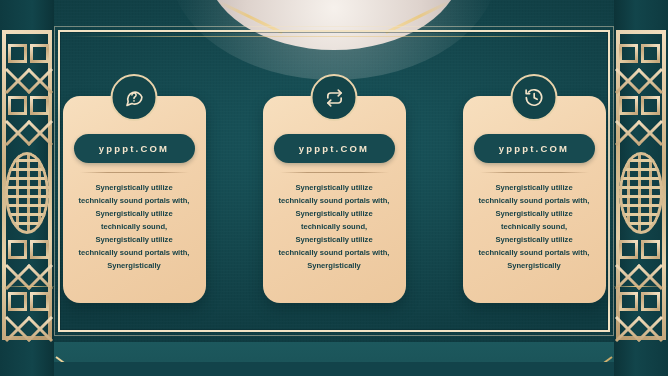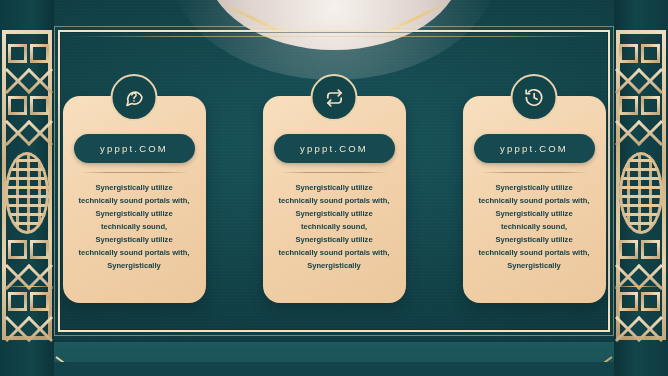--- a/index.html
+++ b/index.html
@@ -248,21 +248,21 @@
   .pill {
     height: 29px;
     border-radius: 15px;
     background: #174a50;
     display: flex;
     align-items: center;
     justify-content: center;
     color: #f5e6cd;
     font-size: 9.5px;
     letter-spacing: 2.2px;
-    font-weight: 400;
+    font-weight: 700;
     box-shadow: 0 2px 4px rgba(5,28,32,.25);
   }
 
   .divider {
     margin: 9px 6px 8px;
     height: 1px;
     background: linear-gradient(90deg, rgba(190,158,118,0), rgba(170,135,96,.75) 25%, rgba(170,135,96,.75) 75%, rgba(190,158,118,0));
   }
 
   .card-body {

